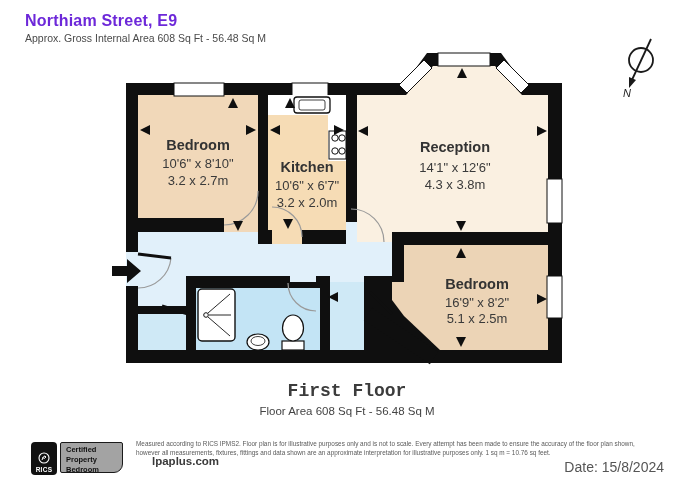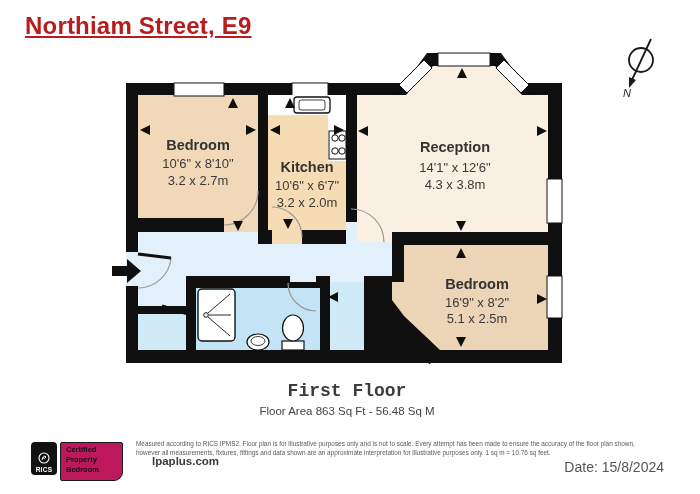--- a/index.html
+++ b/index.html
@@ -1,49 +1,50 @@
 <!DOCTYPE html>
 <html><head>
 <meta charset="utf-8">
 <style>
   html,body{margin:0;padding:0;background:#ffffff;}
   #page{position:relative;width:700px;height:494px;background:#ffffff;overflow:hidden;
         font-family:"Liberation Sans", sans-serif;}
   
   .header{position:absolute;left:25px;top:12px;}
-  .title{font-size:24px;font-weight:bold;color:#b91c1c;letter-spacing:.2px;text-decoration:underline;}
+  .title{font-size:16px;font-weight:bold;color:#6d28d9;letter-spacing:.2px;}
   .subtitle{font-size:10.5px;color:#4a4a4a;margin-top:2px;}
   
   #plan{position:absolute;left:0;top:0;}
   .room-name{font-size:14.5px;font-weight:bold;fill:#333;}
   .room-dim{font-size:13px;fill:#3a3a3a;}
   .compass-n{font-size:11px;font-style:italic;fill:#222;}
   
   .floor-block{position:absolute;left:0;top:381px;width:694px;text-align:center;}
   .floor-name{font-size:18px;font-weight:bold;color:#3c3c3c;font-family:Liberation Mono, monospace;}
   .floor-area{font-size:11.5px;color:#444;margin-top:4px;}
   
   .rics-box{position:absolute;left:31px;top:442px;width:26px;height:33px;background:#111;
             border-radius:4px;display:flex;flex-direction:column;align-items:center;justify-content:flex-end;}
   .rics-label{color:#fff;font-size:6.5px;font-weight:bold;letter-spacing:.3px;margin-bottom:2px;}
-  .badge{position:absolute;left:60px;top:442px;width:56px;height:27px;background:#be185d;
-         border:1.6px solid #1a1a1a;border-radius:2px 2px 9px 2px;padding:2px 0 8px 5px;}
+  .badge{position:absolute;left:60px;top:442px;width:56px;height:27px;background:#a3a3a3;
+         border:1.6px solid #1a1a1a;border-radius:2px 2px 9px 2px;padding:2px 0 0 5px;}
   .badge div{font-size:7.5px;font-weight:bold;color:#111;line-height:1.3;}
   .disclaimer{position:absolute;left:136px;top:440px;width:550px;}
   .disclaimer div{font-size:6.4px;color:#5a5a5a;white-space:nowrap;line-height:1.35;}
   .website{position:absolute;left:152px;top:455px;font-size:11.5px;font-weight:bold;color:#3a3a3a;}
   .date{position:absolute;right:36px;top:459px;font-size:14px;color:#555;}
 </style>
 </head>
 <body>
 
 <div id="page">
 
   <div class="header">
     <div class="title">Northiam Street, E9</div>
+    <div class="subtitle">Approx. Gross Internal Area 608 Sq Ft - 56.48 Sq M</div>
   </div>
 
   <svg id="plan" width="700" height="494" viewBox="0 0 700 494">
 
     <rect x="126" y="83" width="436" height="280" fill="#0f0f0f"></rect>
 
     <polygon points="396,95 427,53 501,53 532,95" fill="#0f0f0f"></polygon>
     <polygon points="406,95 433,66 495,66 522,95" fill="#faf0e1"></polygon>
     <rect x="408" y="83" width="108" height="13" fill="#faf0e1"></rect>
     <rect x="438" y="53" width="52" height="13" fill="#ffffff" stroke="#111" stroke-width="1"></rect>
@@ -166,21 +167,21 @@
     <g>
       <circle cx="641" cy="60" r="12" fill="none" stroke="#1a1a1a" stroke-width="1.8"></circle>
       <line x1="651" y1="39" x2="631" y2="82" stroke="#1a1a1a" stroke-width="1.8"></line>
       <polygon points="629,88 636,80 629,77" fill="#1a1a1a"></polygon>
       <text class="compass-n" x="627" y="97" text-anchor="middle">N</text>
     </g>
   </svg>
 
   <div class="floor-block">
     <div class="floor-name">First Floor</div>
-    <div class="floor-area">Floor Area 863 Sq Ft - 56.48 Sq M</div>
+    <div class="floor-area">Floor Area 608 Sq Ft - 56.48 Sq M</div>
   </div>
 
   <div class="rics-box">
     <svg width="16" height="16" viewBox="0 0 16 16">
       <circle cx="8" cy="8" r="5" fill="none" stroke="#ffffff" stroke-width="1.1"></circle>
       <path d="M 6,10 Q 8,4 10,7 Q 8.5,9.5 6.5,7.5" fill="none" stroke="#ffffff" stroke-width="1"></path>
     </svg>
     <div class="rics-label">RICS</div>
   </div>
 

